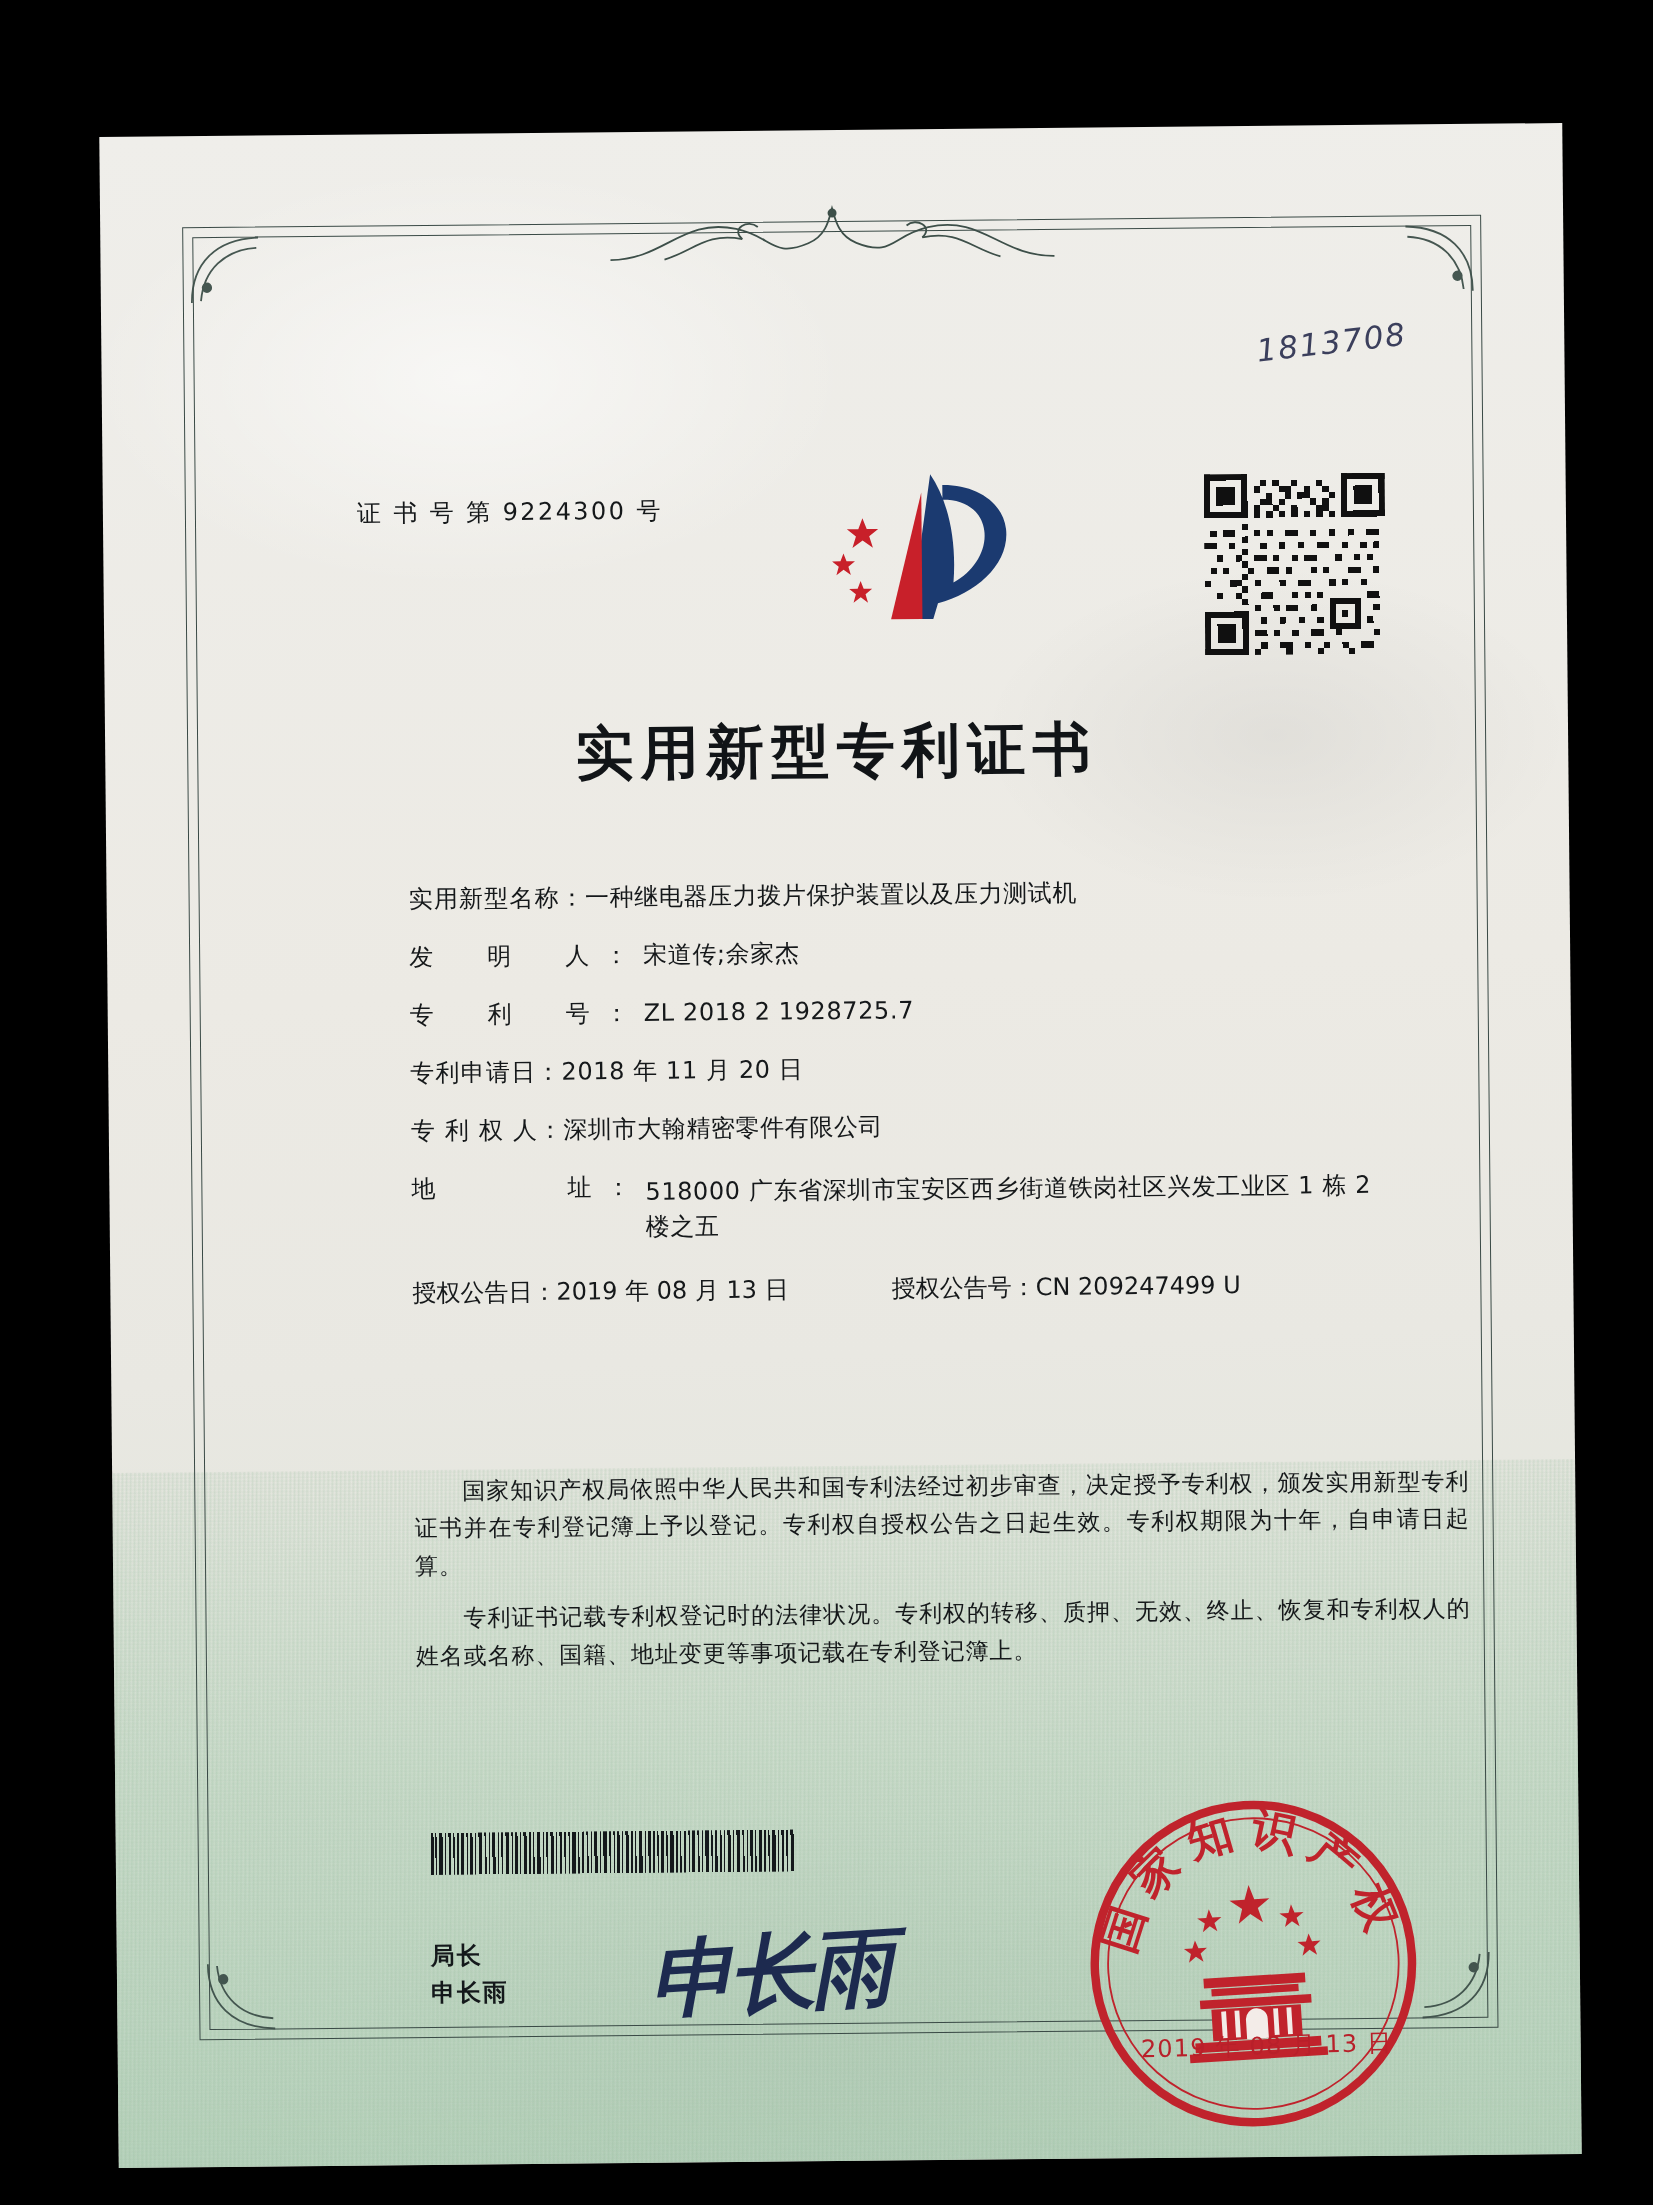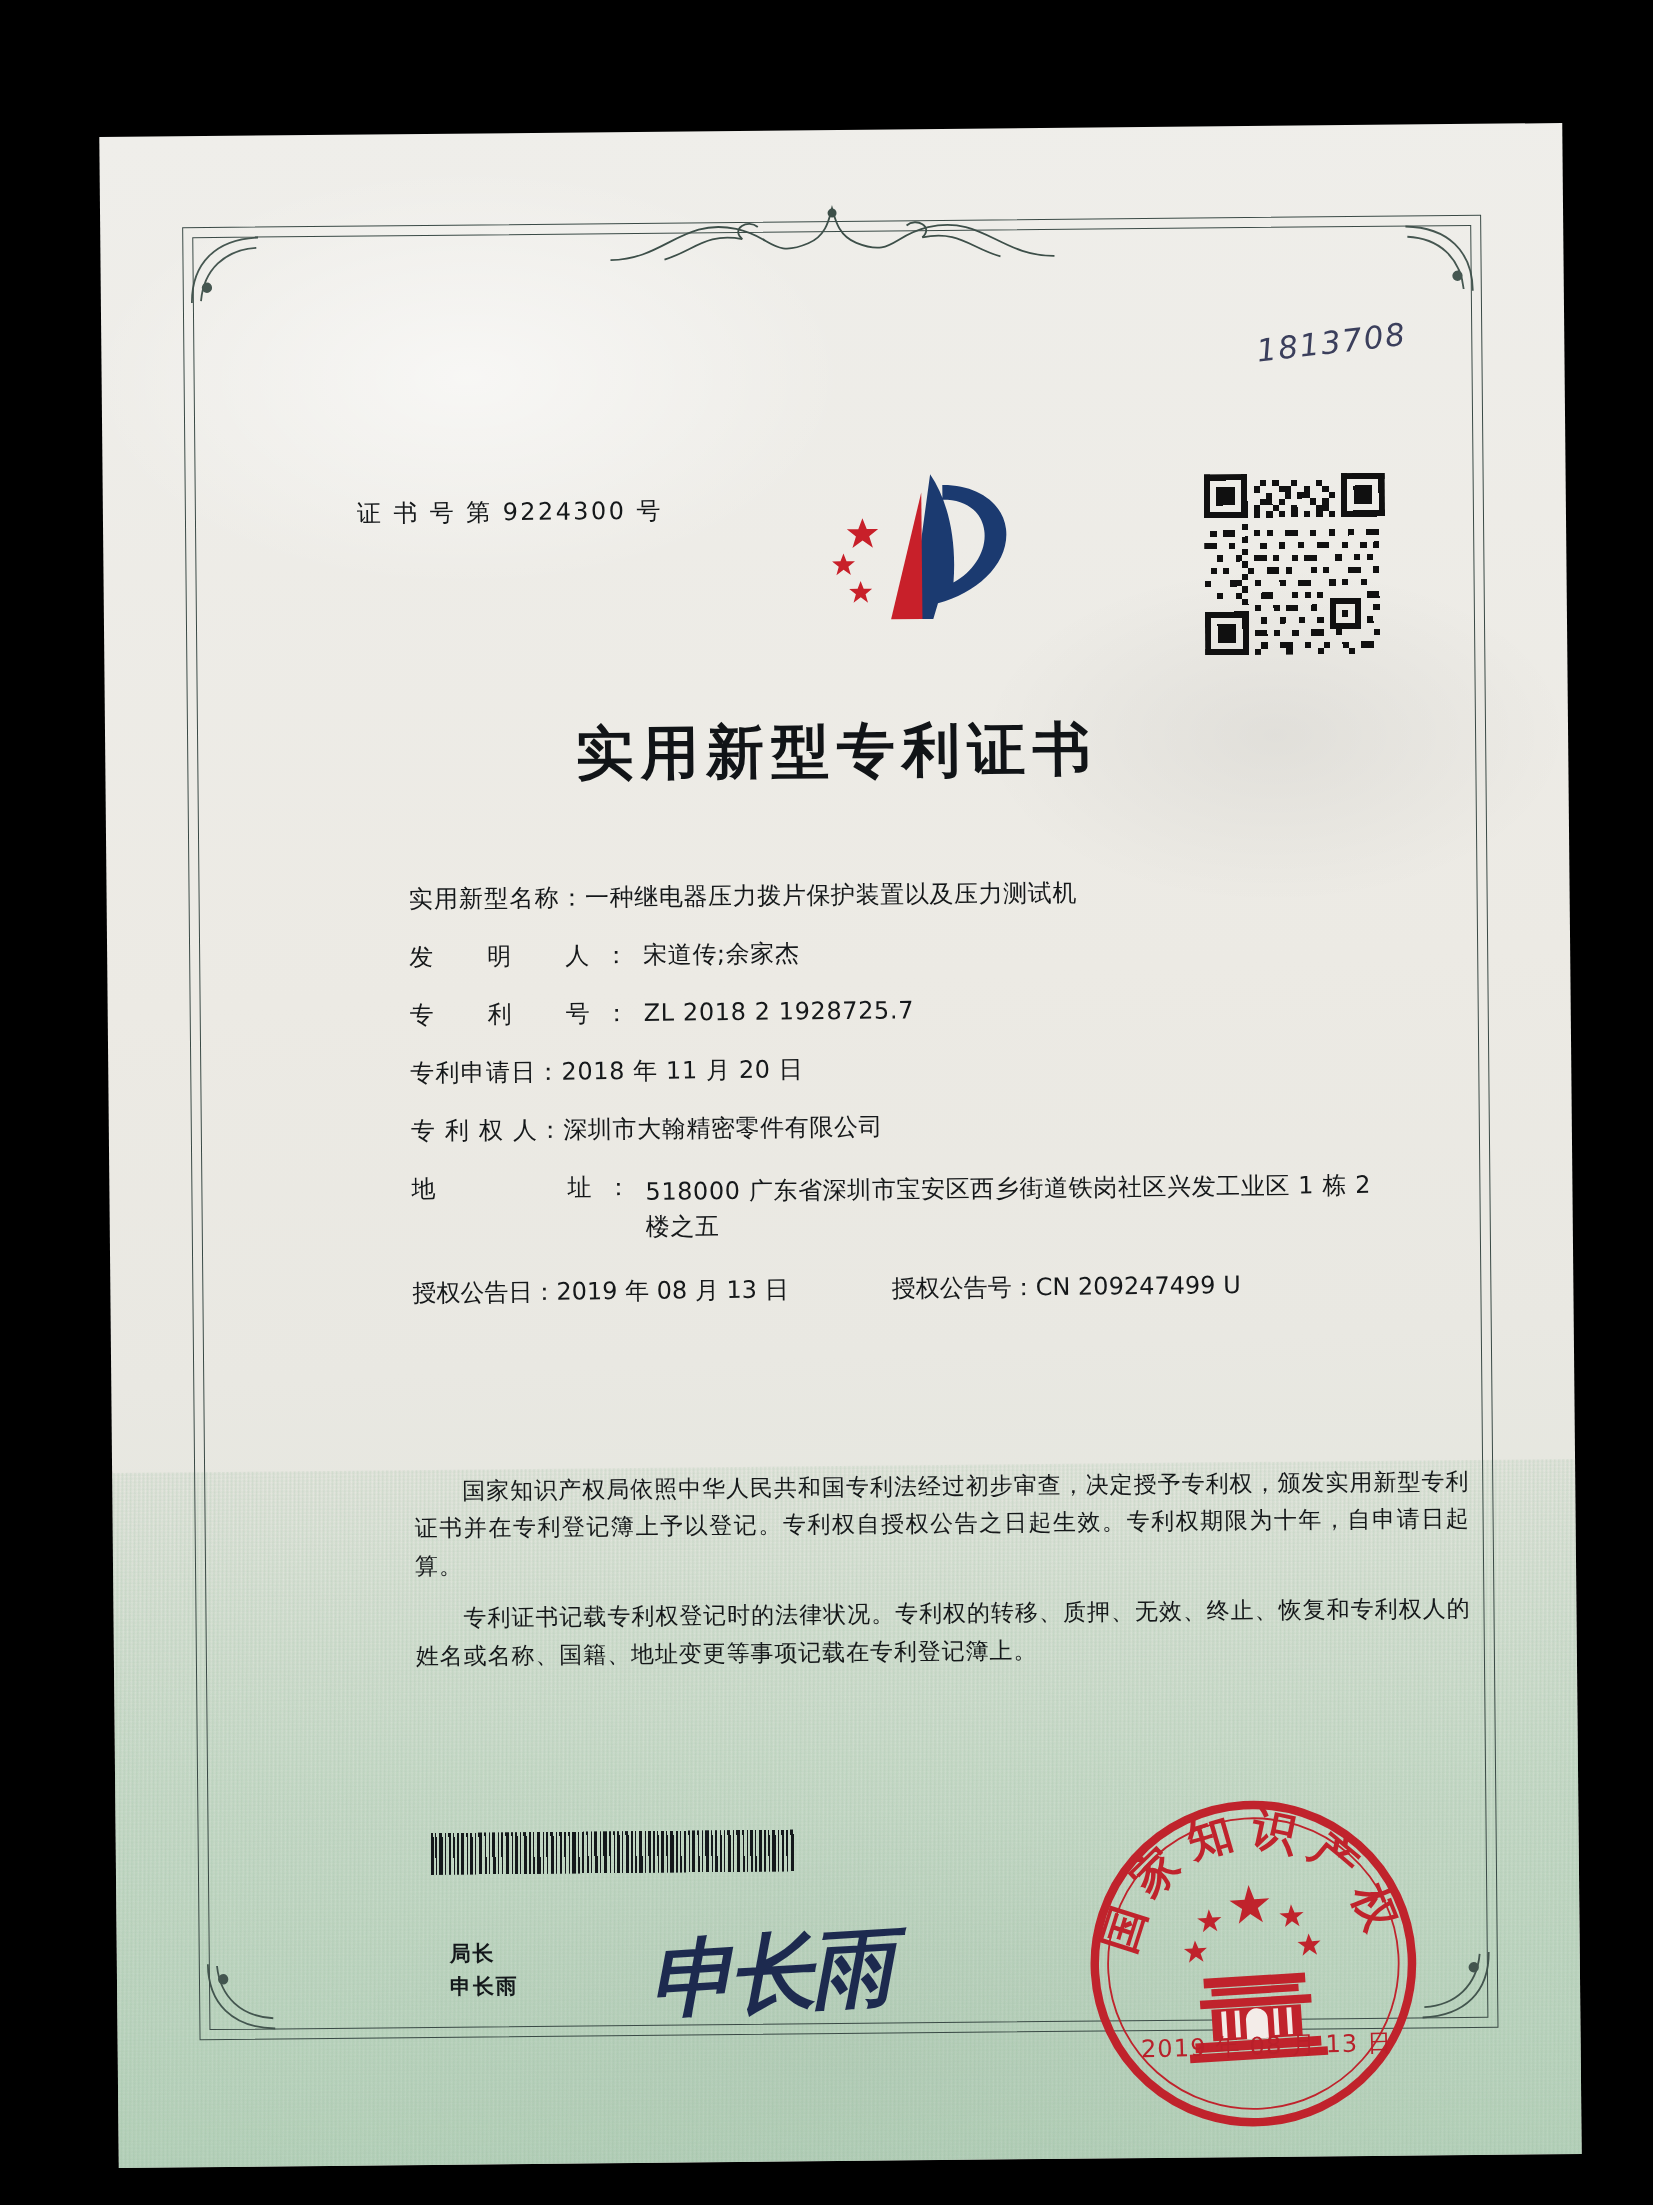--- a/index.html
+++ b/index.html
@@ -225,24 +225,24 @@
     position: absolute;
     left: 314px;
     top: 1699px;
     width: 369px;
     height: 42px;
   }
 
   
   .sig-block {
     position: absolute;
-    left: 333px;
+    left: 314px;
     top: 1804px;
     font-family: Liberation Serif, serif;
-    font-size: 21px;
+    font-size: 24px;
     color: #14181b;
     letter-spacing: 1.8px;
     line-height: 1.55;
     font-weight: bold;
   }
   .sig-script {
     position: absolute;
     left: 532px;
     top: 1786px;
     font-family: "DejaVu Serif", serif;

